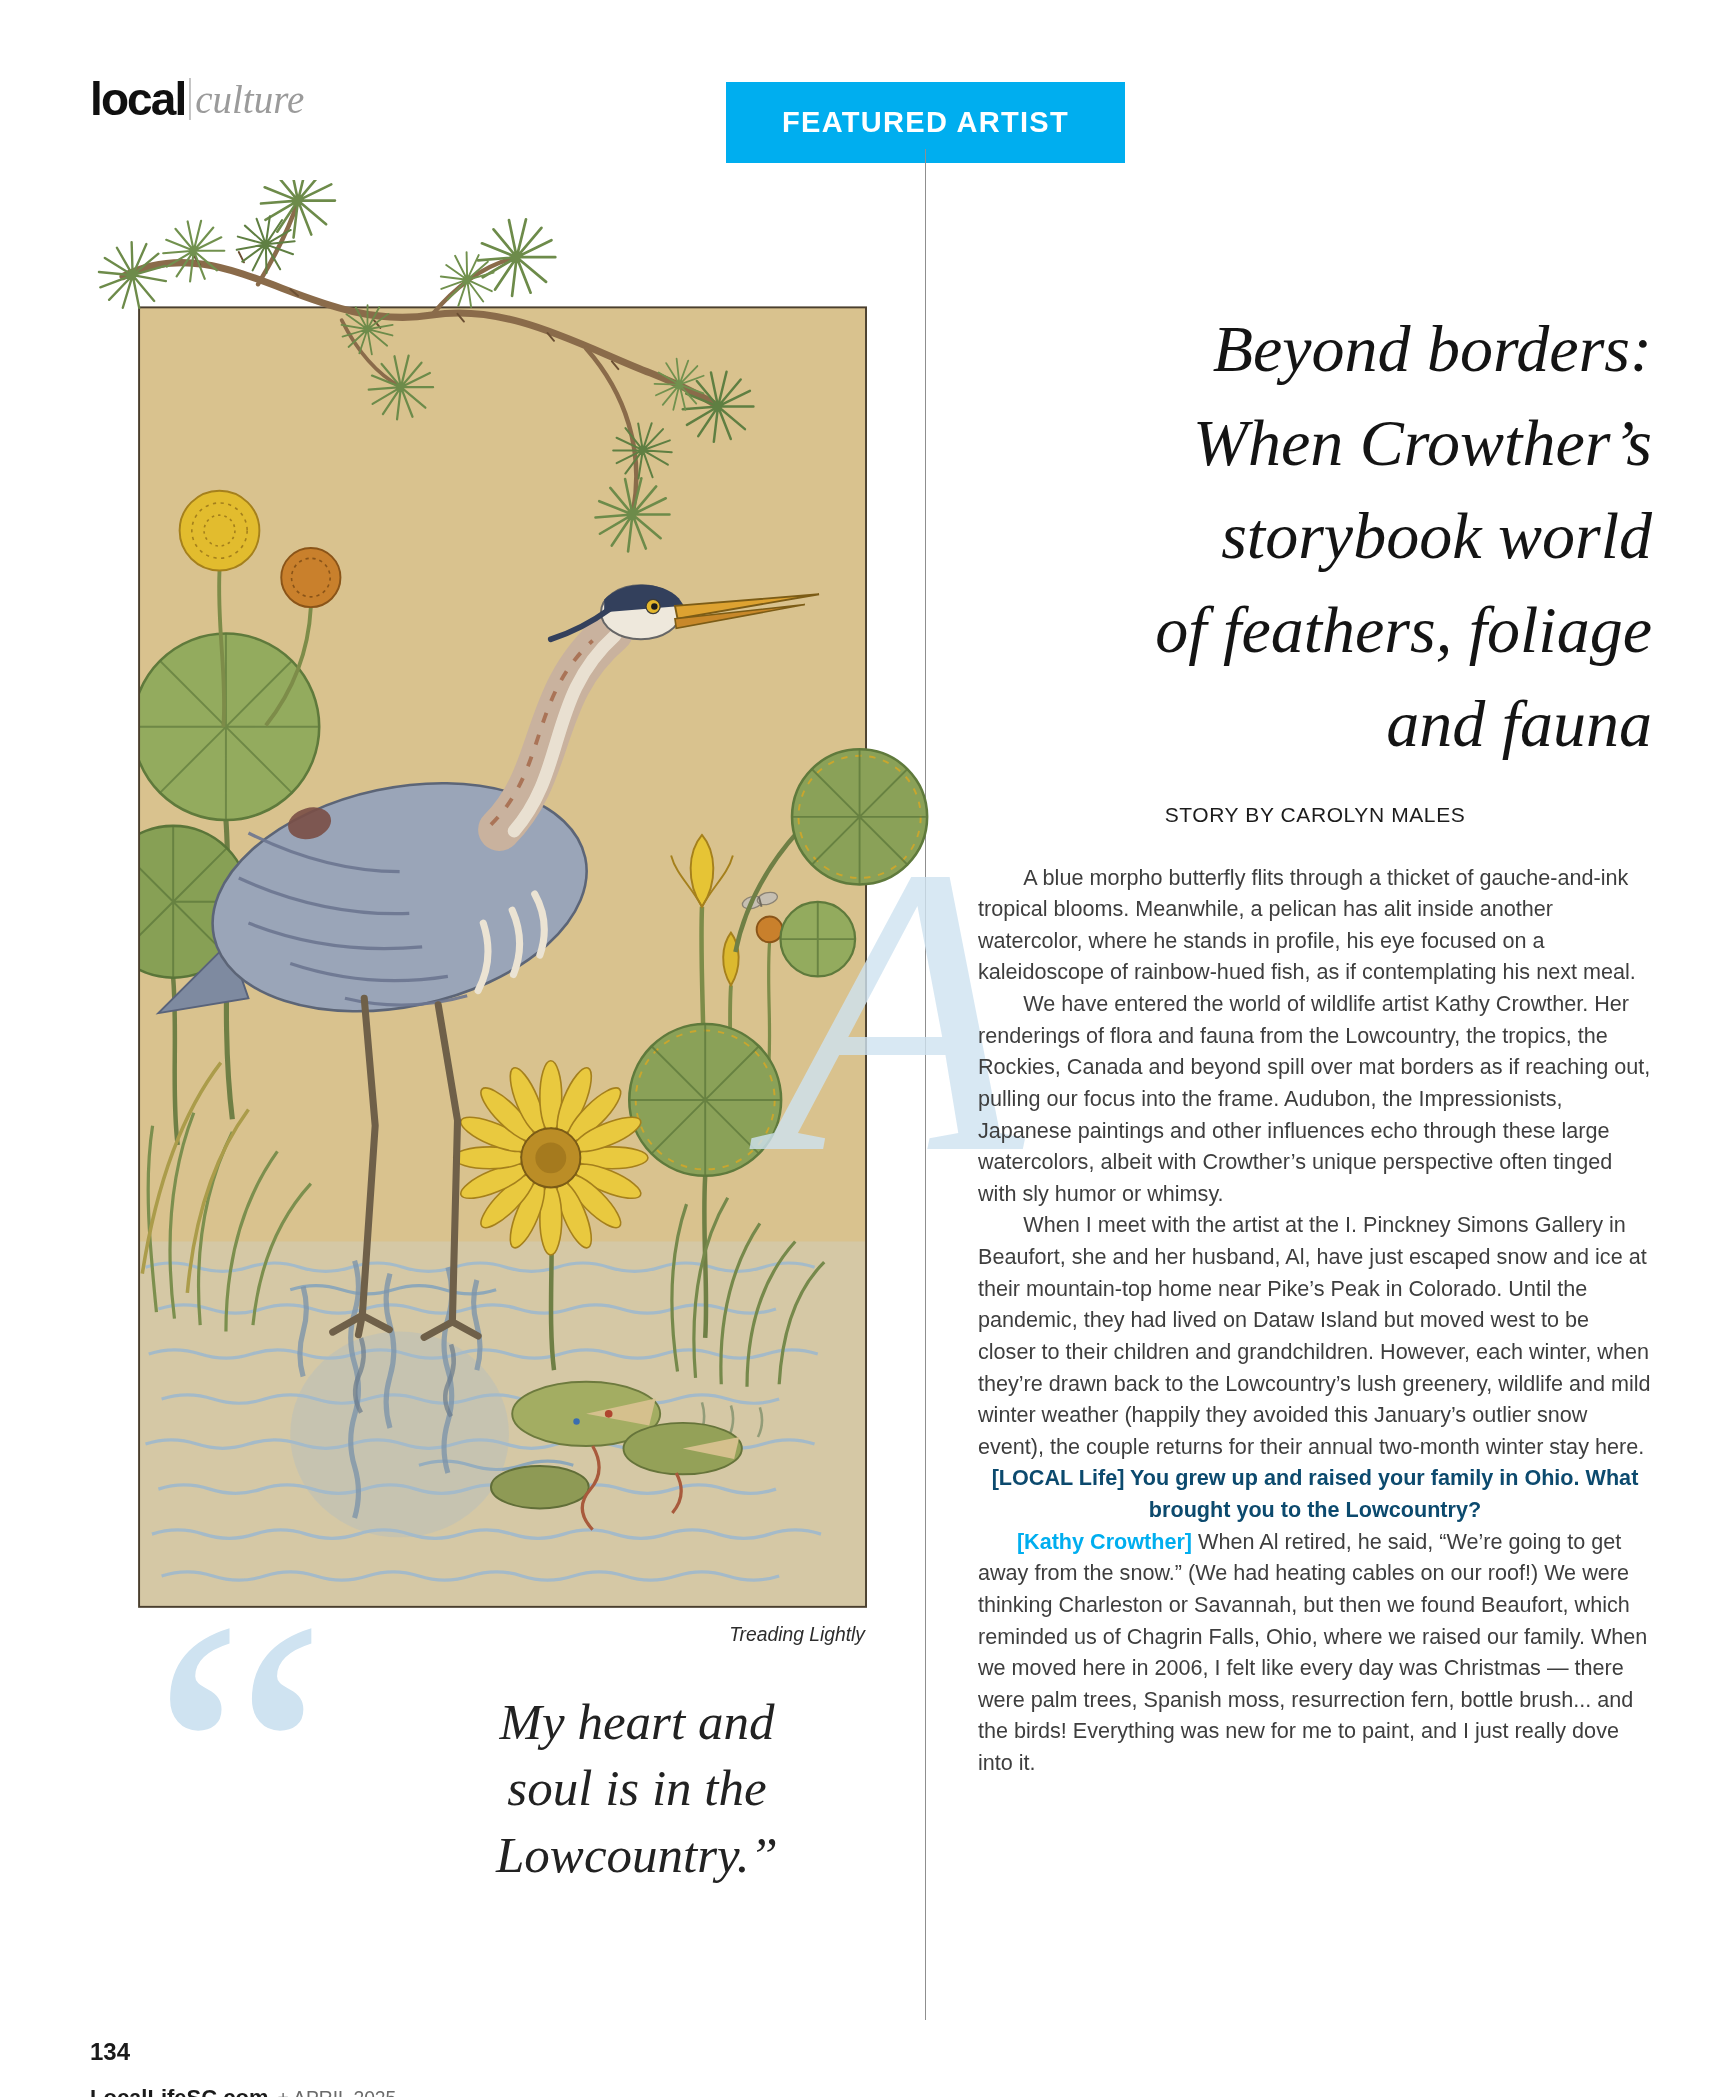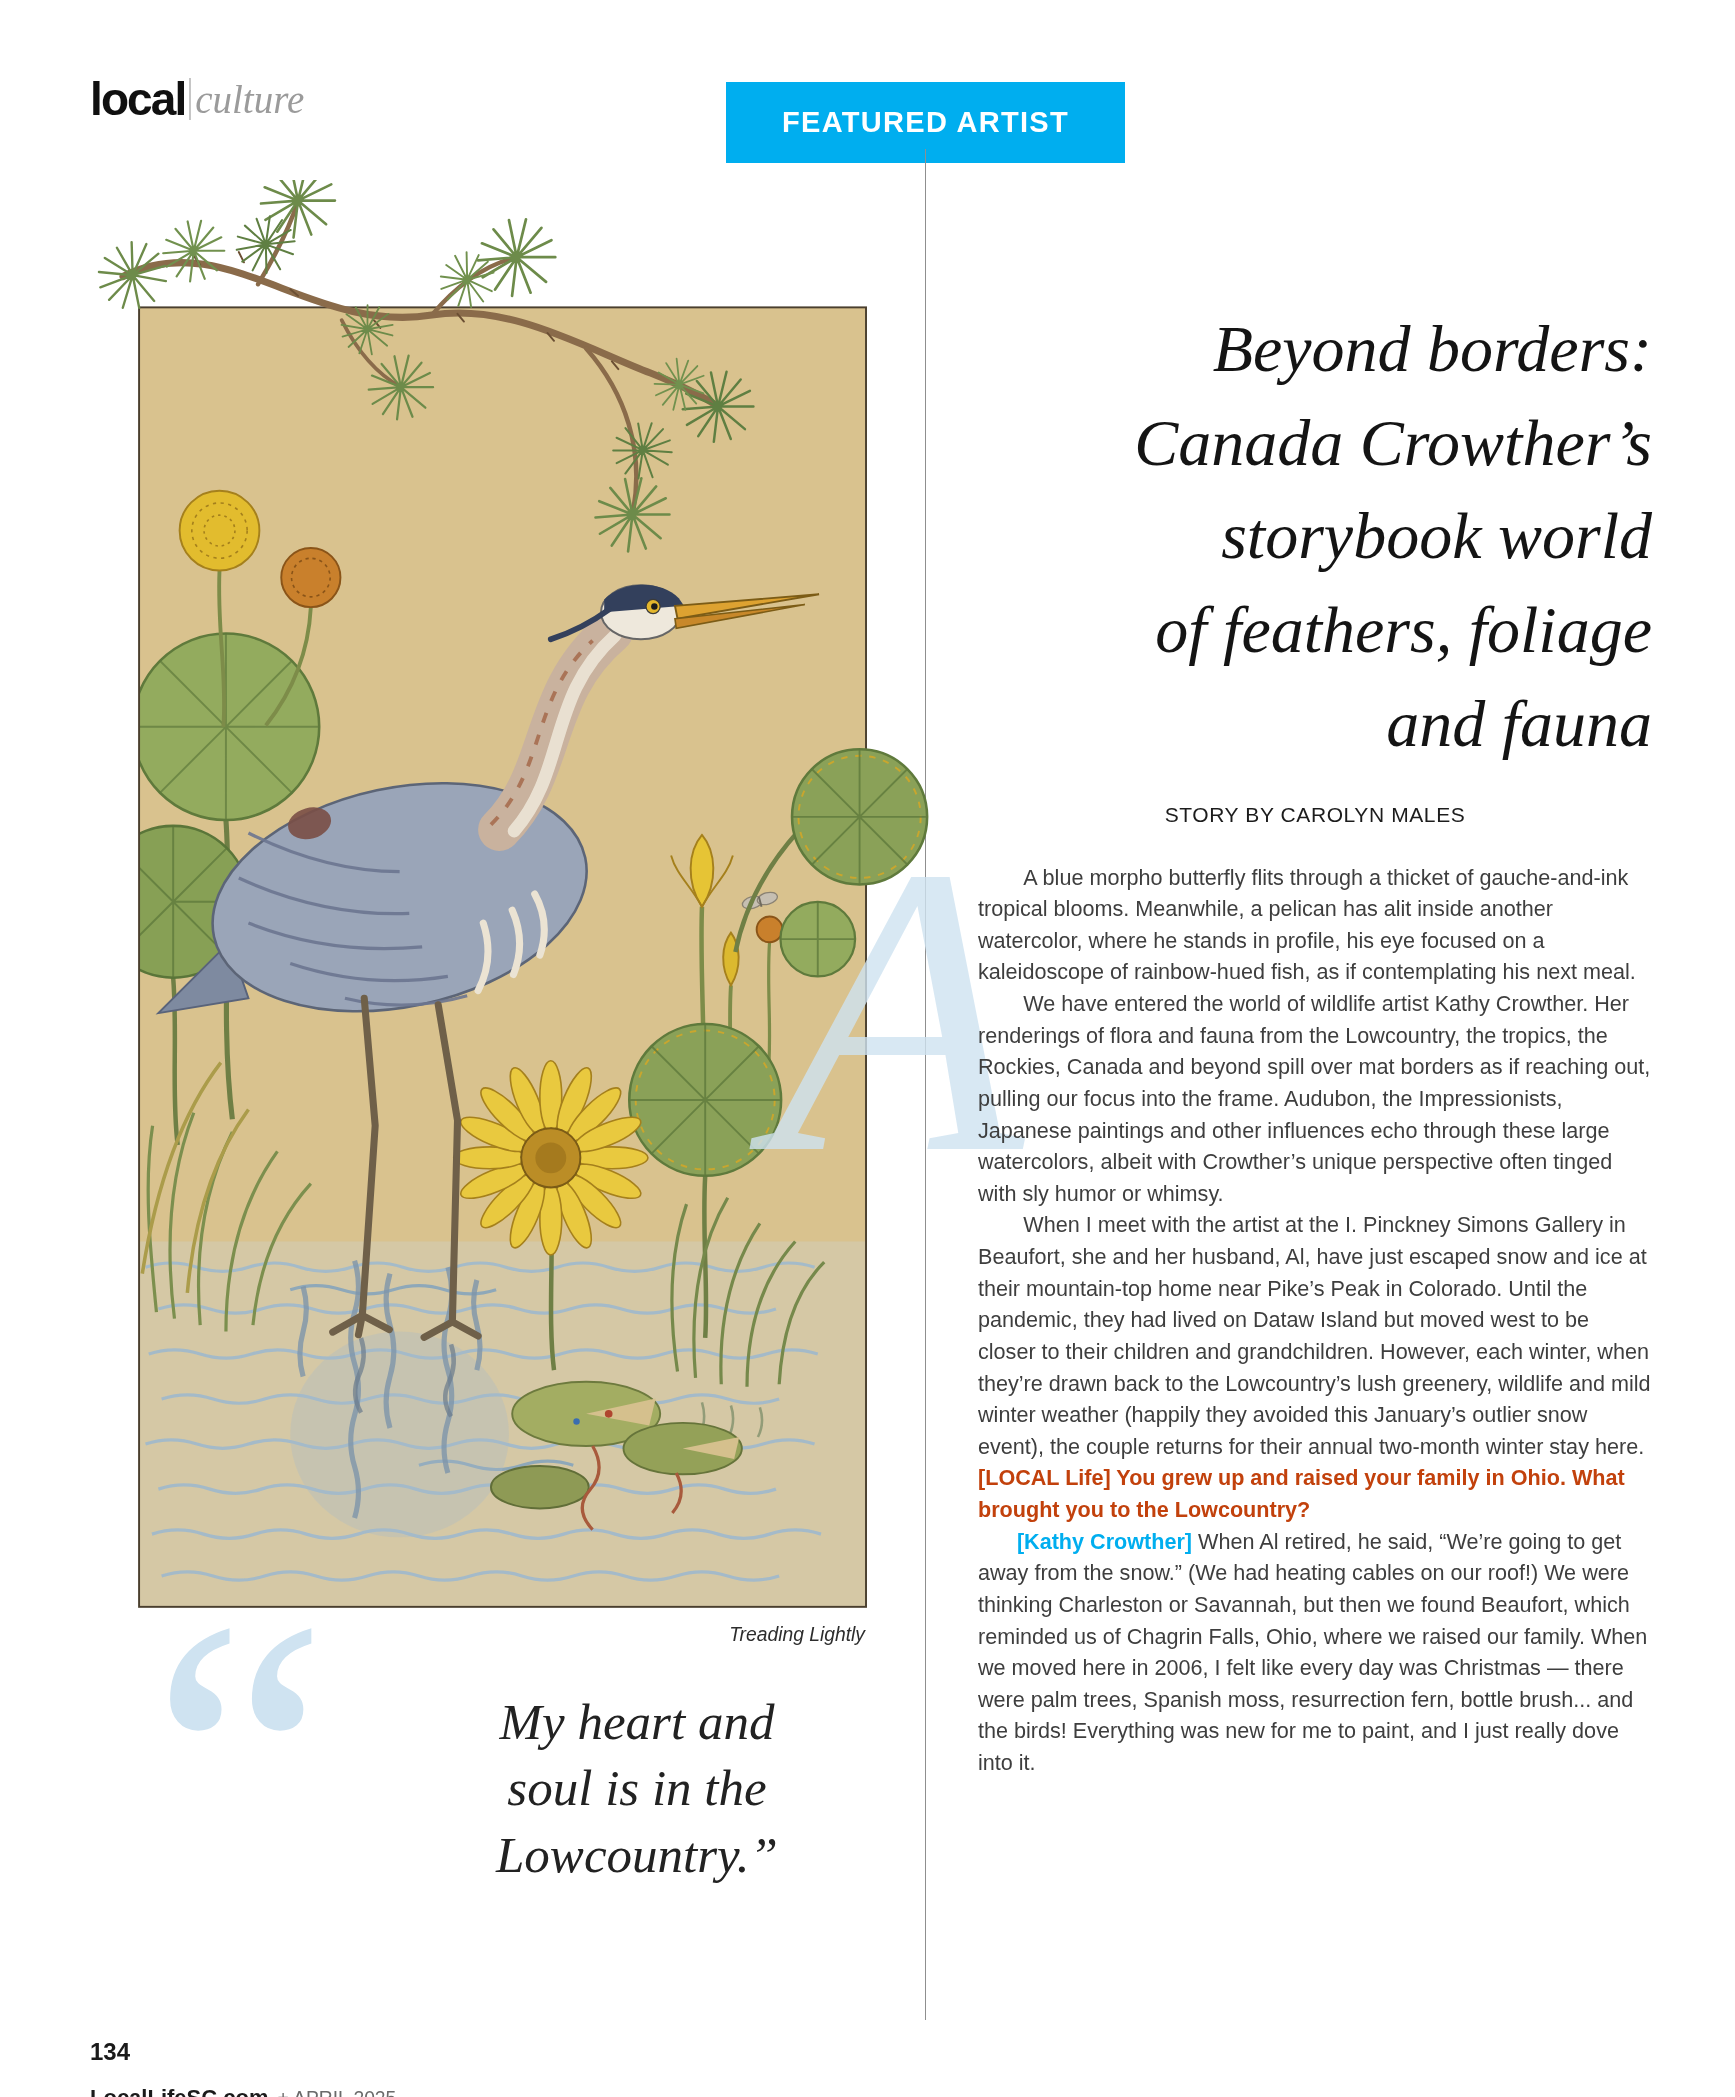--- a/index.html
+++ b/index.html
@@ -50,21 +50,21 @@
   .title span { display:block; }
   .byline { text-align:center; margin-top:32px; font-size:21px; letter-spacing:0.6px; color:#1c1c1c; }
   .body { position:relative; margin-top:35px; font-size:21.6px; line-height:1.465; color:#3e3e3e; }
   .body p { position:relative; z-index:2; }
   .p-indent { text-indent:2.1em; }
   .dropcap {
     position:absolute; left:-206px; top:-58px; z-index:1;
     font-family:"Liberation Serif", serif; font-style:italic; font-size:412px; line-height:1;
     color:var(--pale-blue,#dbe8f3); opacity:0.8; user-select:none;
   }
-  .question { font-weight:bold; color:#c2410c; }
+  .question { font-weight:bold; color:#0c4a6e;text-align:center; }
   .answer { text-indent:1.8em; }
   .a-label { color:var(--accent-cyan,#00aeef); font-weight:bold; }
 
   
   .footer { position:absolute; left:90px; top:2038px; display:flex; align-items:baseline; gap:19.3px;flex-direction:column; }
   .page-num { font-size:24px; font-weight:bold; color:#1a1a1a; }
   .site-group { display:flex; align-items:baseline; gap:9px; }
   .site { font-size:22px; font-weight:bold; color:#1a1a1a; }
   .issue { font-size:19.3px; color:#6a6a6a; }
 </style>
@@ -267,21 +267,21 @@
   <div class="pq-mark">“</div>
   <div class="pq-text">
     <div>My heart and</div>
     <div>soul is in the</div>
     <div>Lowcountry.”</div>
   </div>
 
   <article class="right-col">
     <h1 class="title">
       <span>Beyond borders:</span>
-      <span>Canada Crowther’s</span>
+      <span>When Crowther’s</span>
       <span>storybook world</span>
       <span>of feathers, foliage</span>
       <span>and fauna</span>
     </h1>
     <div class="byline">STORY BY CAROLYN MALES</div>
     <div class="body">
       <span class="dropcap">A</span>
       <p class="p-indent">A blue morpho butterfly flits through a thicket of gauche-and-ink tropical blooms. Meanwhile, a pelican has alit inside another watercolor, where he stands in profile, his eye focused on a kaleidoscope of rainbow-hued fish, as if contemplating his next meal.</p>
       <p class="p-indent">We have entered the world of wildlife artist Kathy Crowther. Her renderings of flora and fauna from the Lowcountry, the tropics, the Rockies, Canada and beyond spill over mat borders as if reaching out, pulling our focus into the frame. Audubon, the Impressionists, Japanese paintings and other influences echo through these large watercolors, albeit with Crowther’s unique perspective often tinged with sly humor or whimsy.</p>
       <p class="p-indent">When I meet with the artist at the I. Pinckney Simons Gallery in Beaufort, she and her husband, Al, have just escaped snow and ice at their mountain-top home near Pike’s Peak in Colorado. Until the pandemic, they had lived on Dataw Island but moved west to be closer to their children and grandchildren. However, each winter, when they’re drawn back to the Lowcountry’s lush greenery, wildlife and mild winter weather (happily they avoided this January’s outlier snow event), the couple returns for their annual two-month winter stay here.</p>

